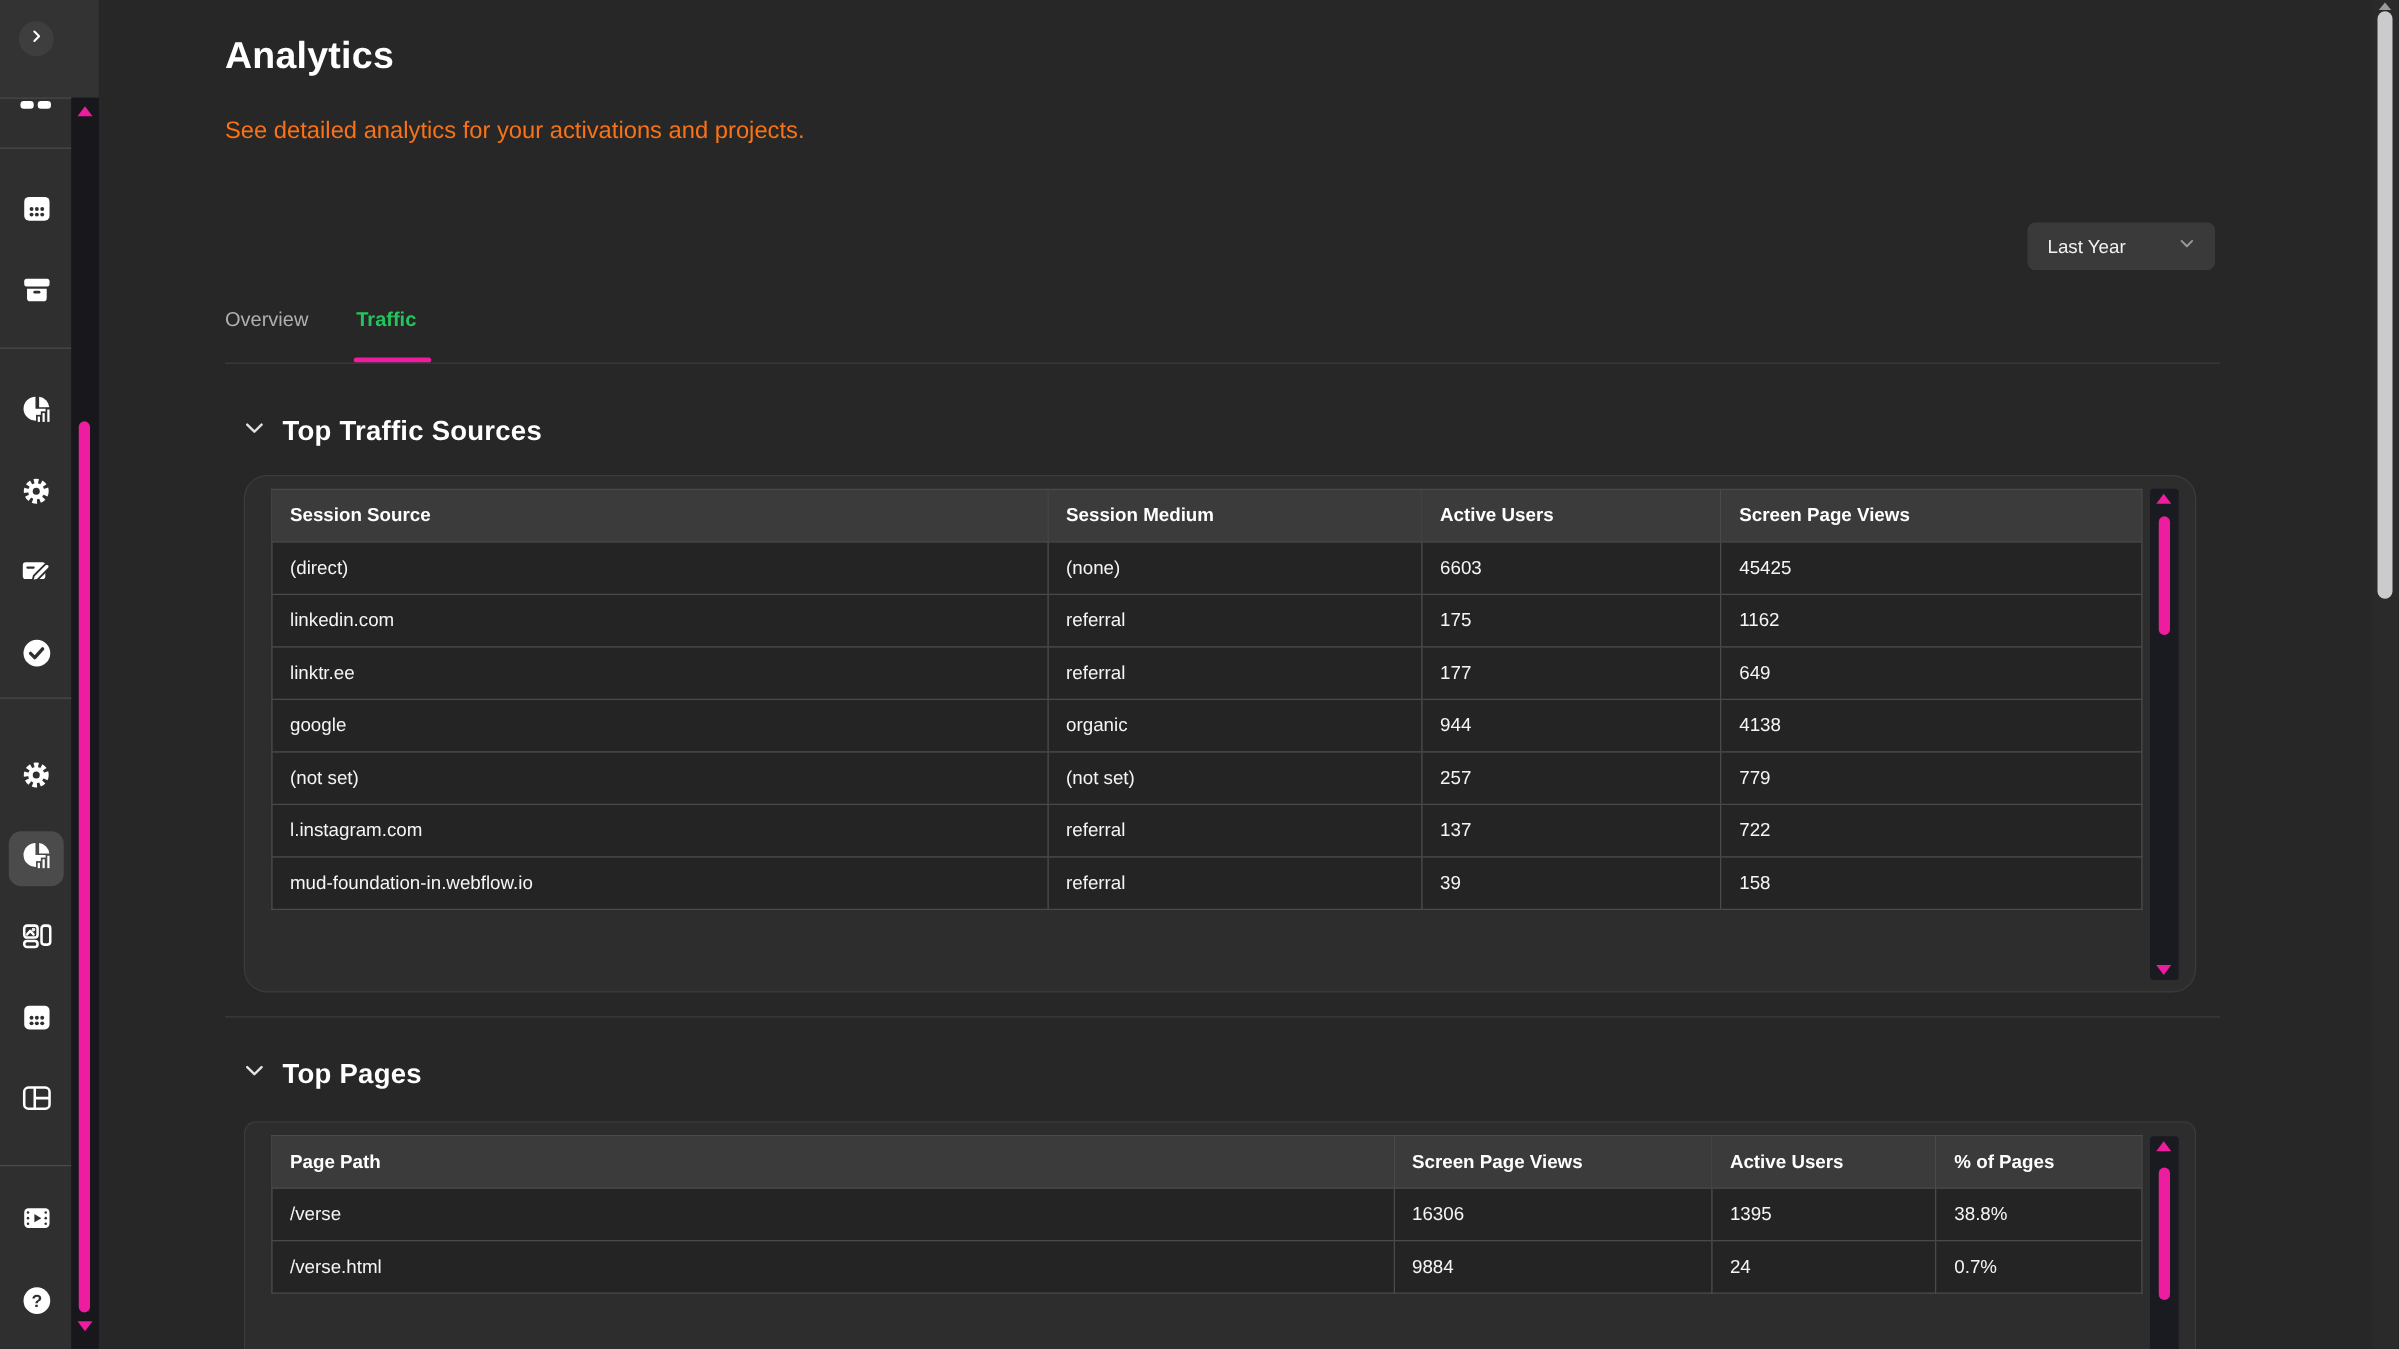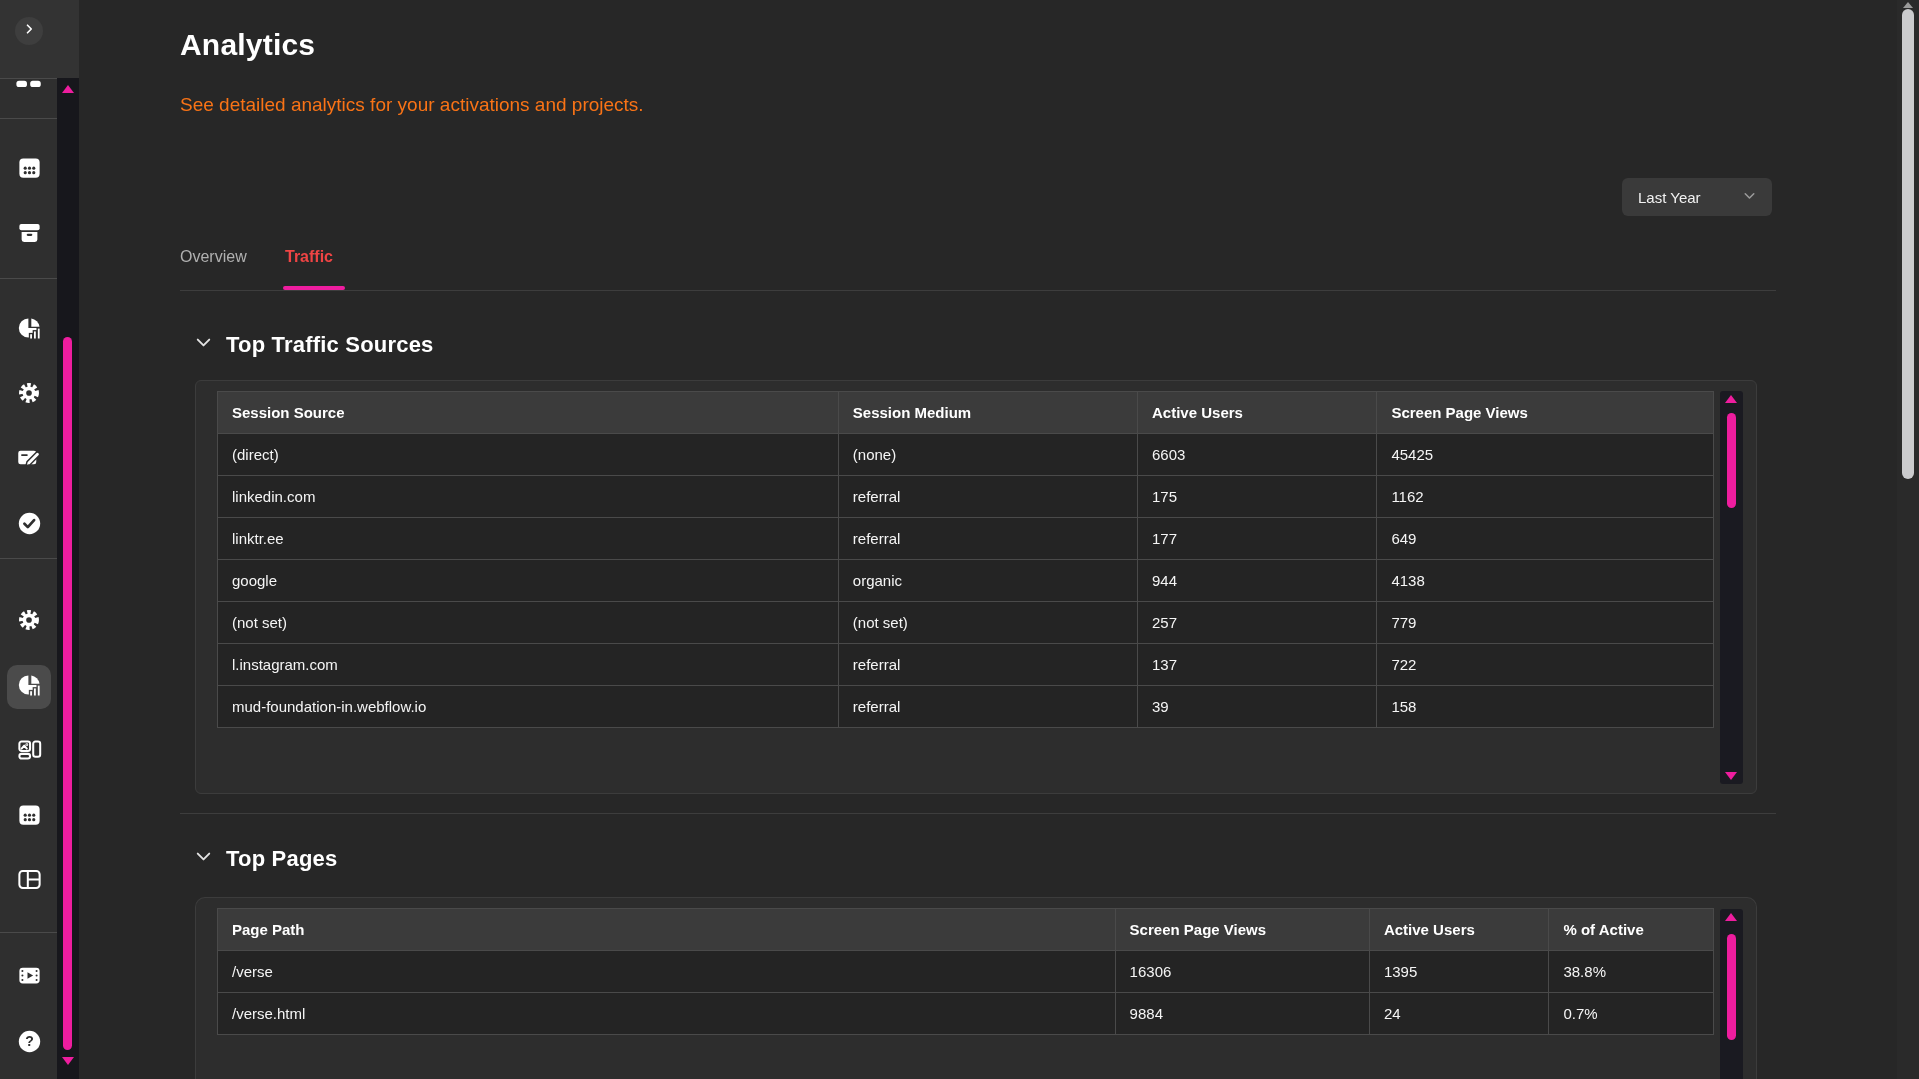--- a/index.html
+++ b/index.html
@@ -35,32 +35,32 @@
   .page-title{position:absolute;left:101px;top:28px;font-size:30px;font-weight:bold;letter-spacing:.2px;}
   .page-sub{position:absolute;left:101px;top:94px;font-size:19px;color:#f97316;}
 
   .dropdown{position:absolute;left:1543px;top:178px;width:150px;height:38px;background:#3a3a3a;
     border-radius:6px;display:flex;align-items:center;justify-content:space-between;
     padding:0 14px 0 16px;cursor:pointer;}
   .dropdown-label{font-size:15px;color:#f2f2f2;}
 
   .tab{position:absolute;top:248px;font-size:16px;cursor:pointer;}
   .tab.inactive{color:#b0b0b0;}
-  .tab.active{color:#ef4444;font-weight:bold;}
+  .tab.active{color:#22c55e;font-weight:bold;}
   .tab-underline{position:absolute;left:204px;top:286px;width:62px;height:4px;border-radius:2px;
     background:var(--accent);}
   .tabs-divider{position:absolute;left:101px;top:290px;width:1596px;height:1px;background:#3d3d3d;}
 
   .section-head{position:absolute;left:113px;display:flex;align-items:center;gap:11px;cursor:pointer;}
   .section-title{font-size:22px;font-weight:bold;letter-spacing:.2px;}
   .sections-divider{position:absolute;left:101px;top:813px;width:1596px;height:1px;background:#3d3d3d;}
 
   
   .card{position:absolute;left:116px;width:1562px;background:#2d2d2d;border:1px solid #3c3c3c;
-    border-radius:6px;}
+    border-radius:19px;}
   .card-1{top:380px;height:414px;}
   .card-2{top:897px;height:240px;border-bottom:none;border-radius:10px 10px 0 0;}
   .table-wrap{position:absolute;left:21px;top:10px;width:1497px;}
   table{border-collapse:collapse;width:100%;table-layout:fixed;}
   th,td{border:1px solid #4a4a4a;height:42px;padding:0 14px;font-size:15px;text-align:left;
     white-space:nowrap;overflow:hidden;}
   th{background:#3b3b3b;font-weight:bold;color:#fff;}
   td{background:#242424;color:#f5f5f5;}
   .table-sources col:nth-child(1){width:41.5%}
   .table-sources col:nth-child(2){width:20%}
@@ -402,21 +402,21 @@
             <col>
             <col>
             <col>
             <col>
           </colgroup>
           <thead>
             <tr>
               <th>Page Path</th>
               <th>Screen Page Views</th>
               <th>Active Users</th>
-              <th>% of Active</th>
+              <th>% of Pages</th>
             </tr>
           </thead>
           <tbody>
             <tr>
               <td>/verse</td>
               <td>16306</td>
               <td>1395</td>
               <td>38.8%</td>
             </tr>
             <tr>

